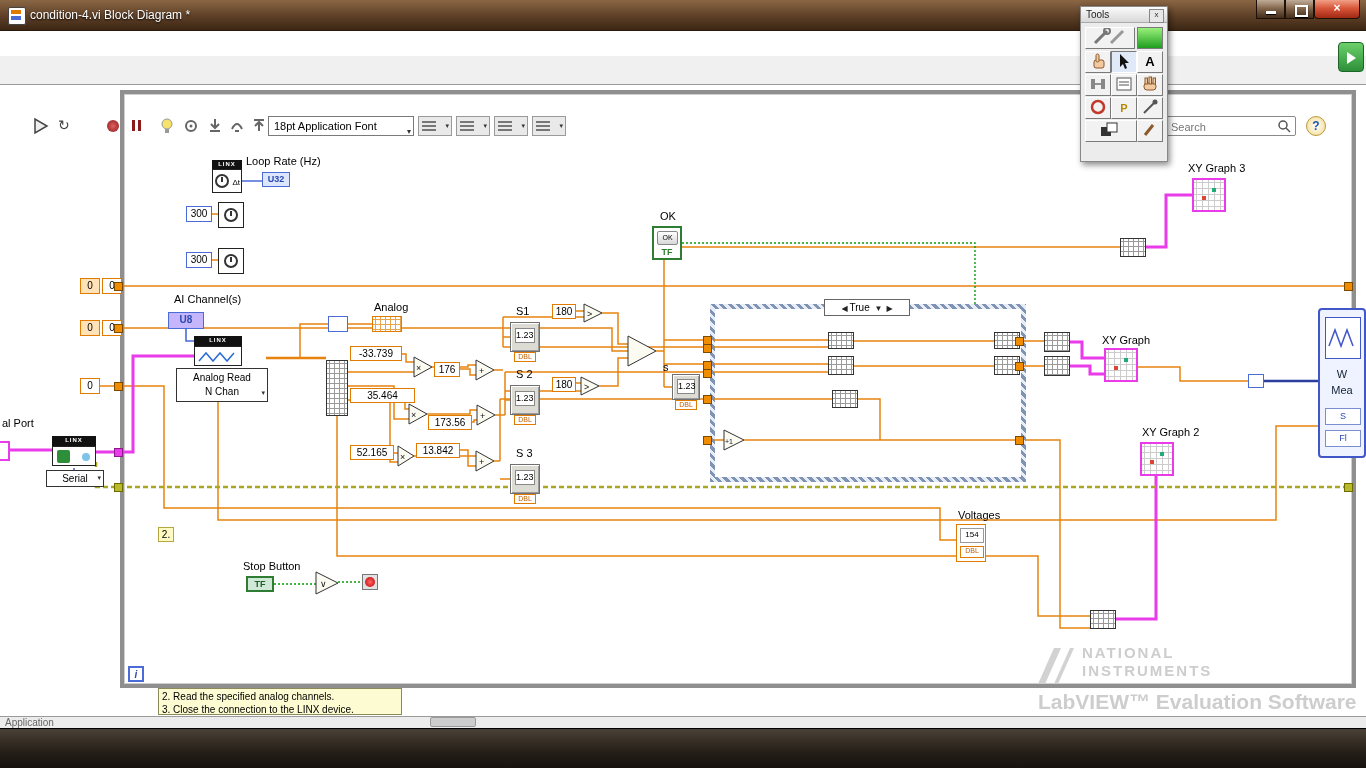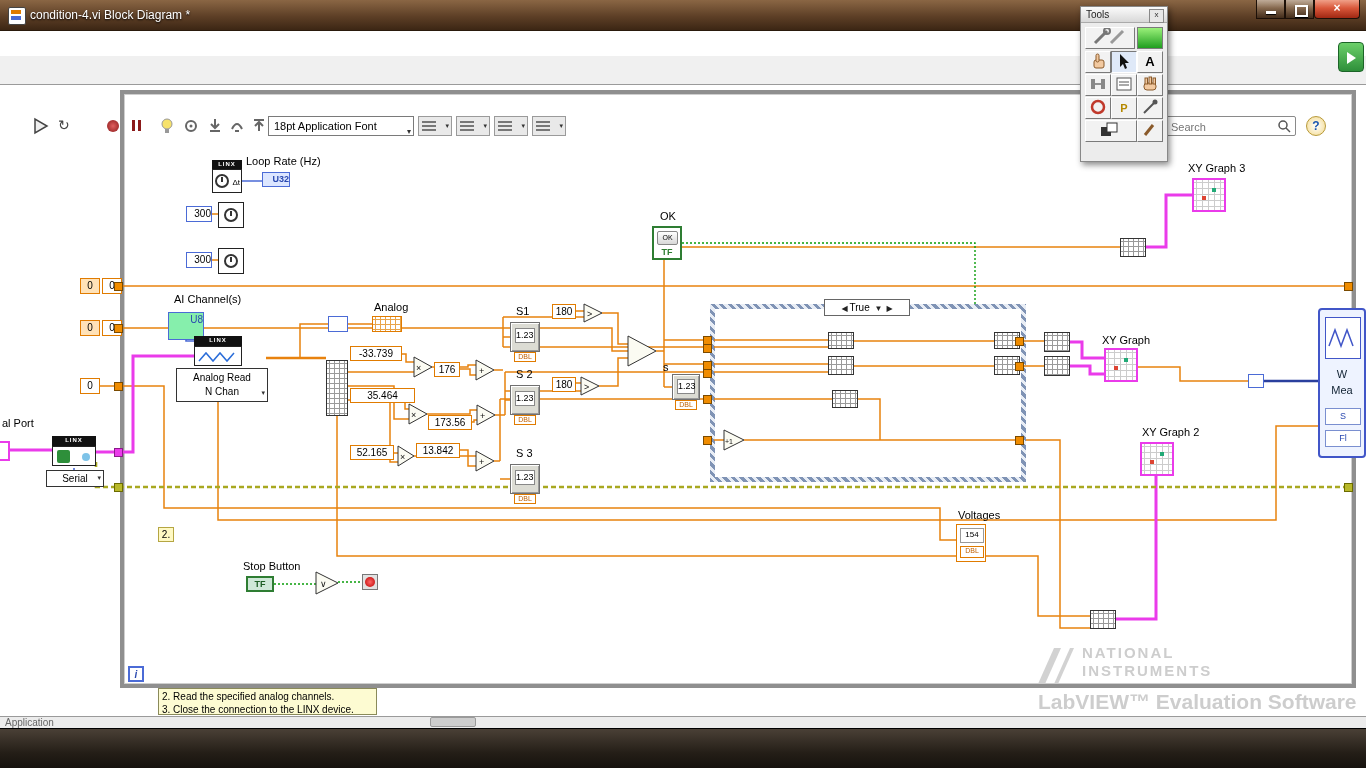--- a/index.html
+++ b/index.html
@@ -52,21 +52,21 @@
   .loop{position:absolute;left:120px;top:90px;width:1236px;height:598px;border:4px solid #8f8f8f;
     box-sizing:border-box;box-shadow:inset 0 0 0 1px #cfcfcf;z-index:2;}
   .case{position:absolute;left:710px;top:304px;width:316px;height:178px;box-sizing:border-box;
     border:5px solid #7f93b5;
     border-image:repeating-linear-gradient(45deg,#7f93b5 0 3px,#e8edf5 3px 6px) 5;z-index:2;}
   .selbox{position:absolute;left:824px;top:299px;width:86px;height:17px;background:#fff;
     border:1px solid #666;z-index:5;font-size:10px;text-align:center;line-height:15px;box-sizing:border-box;}
   .selbox .arr{font-size:8px;color:#222;padding:0 2px;}
   .cst{position:absolute;background:#fff;border:1px solid #e07b00;font-size:10px;text-align:center;
     color:#000;z-index:5;box-sizing:border-box;}
-  .cst.int{border-color:#4b6bd6;text-align:right;}
+  .cst.int{border-color:#4b6bd6;}
   .cst.fill{background:#ffe2b8;}
   .tun{position:absolute;width:9px;height:9px;background:#f08c00;border:1px solid #7a4a00;
     box-sizing:border-box;z-index:6;}
   .tun.pink{background:#ea3bea;border-color:#8a1a8a;}
   .tun.olive{background:#b9b92a;border-color:#6b6b00;}
   .ind{position:absolute;background:#dcdcd4;border:1px solid #707070;z-index:5;box-sizing:border-box;
     box-shadow:inset 1px 1px 0 #fff,inset -1px -1px 0 #9a9a9a;}
   .ind .val{position:absolute;left:4px;top:5px;right:4px;height:13px;background:#fff;border:1px solid #888;
     font-size:9px;text-align:right;line-height:13px;padding-right:1px;}
   .dtag{position:absolute;font-size:7px;color:#c06000;background:#fff;border:1px solid #e07b00;
@@ -83,21 +83,21 @@
   .drop{position:absolute;background:#fff;border:1px solid #333;z-index:5;box-sizing:border-box;
     font-size:10px;text-align:center;color:#000;}
   .drop .dd{position:absolute;right:2px;bottom:1px;font-size:7px;color:#333;}
   .bnd{position:absolute;background:
       linear-gradient(#9a9a9a 1px,transparent 1px) 2px 2px/5px 5px,
       linear-gradient(90deg,#9a9a9a 1px,transparent 1px) 2px 2px/5px 5px,#fff;
     border:1px solid #333;z-index:5;box-sizing:border-box;}
   .clockface{position:absolute;width:14px;height:14px;border:2px solid #333;border-radius:50%;
     box-sizing:border-box;}
   .clockface i{position:absolute;left:4px;top:1px;width:2px;height:5px;background:#333;}
-  .comment{position:absolute;left:158px;top:688px;width:219px;height:27px;background:#fdfbd2;
+  .comment{position:absolute;left:158px;top:688px;width:244px;height:27px;background:#fdfbd2;
     border:1px solid #8a8a5a;font-size:10px;line-height:13px;padding:1px 3px;z-index:7;box-sizing:border-box;}
   .wm{position:absolute;z-index:1;color:#cdcdcd;font-weight:bold;white-space:nowrap;}
   .hscroll{position:absolute;left:0;top:716px;width:1366px;height:12px;background:#ececec;
     border-top:1px solid #9a9a9a;box-sizing:border-box;}
   .hthumb{position:absolute;left:430px;top:717px;width:46px;height:10px;background:#cdcdcd;
     border:1px solid #9a9a9a;border-radius:2px;box-sizing:border-box;z-index:8;}
   .express{position:absolute;left:1318px;top:308px;width:48px;height:150px;background:#eef3ff;
     border:2px solid #4156c8;border-radius:4px;z-index:6;box-sizing:border-box;}
   .express .eicon{position:absolute;left:5px;top:7px;width:34px;height:40px;background:#fff;border:1px solid #4156c8;}
   .express .etx{position:absolute;width:100%;text-align:center;font-size:11px;color:#123;}
@@ -263,21 +263,21 @@
       </span>
   </div>
 
   <div class="cst fill" style="left:80px;top:278px;width:20px;height:16px;line-height:14px">0</div>
   <div class="cst" style="left:102px;top:278px;width:20px;height:16px;line-height:14px">0</div>
   <div class="cst fill" style="left:80px;top:320px;width:20px;height:16px;line-height:14px">0</div>
   <div class="cst" style="left:102px;top:320px;width:20px;height:16px;line-height:14px">0</div>
   <div class="cst" style="left:80px;top:378px;width:20px;height:16px;line-height:14px">0</div>
 
   <span class="lbl" style="left:174px;top:293px">AI Channel(s)</span>
-  <div class="cst int" style="left:168px;top:312px;width:36px;height:28px;line-height:14px;font-weight:normal;color:#2a49b0;background:#86efac">U8</div>
+  <div class="cst int" style="left:168px;top:312px;width:36px;height:17px;line-height:14px;font-weight:bold;color:#2a49b0;background:#c4b5fd">U8</div>
   <div class="linxbar" style="left:194px;top:336px;width:48px;height:10px">LINX</div>
   <div class="linxbody" style="left:194px;top:346px;width:48px;height:20px">
     <svg width="44" height="16" style="position:absolute;left:2px;top:2px">
       <polyline points="2,12 9,4 16,12 23,4 30,12 37,4" stroke="#2a6dd9" stroke-width="1.5" fill="none"></polyline>
     </svg>
   </div>
   <div class="drop" style="left:176px;top:368px;width:92px;height:34px;line-height:14px;padding-top:2px">
     <div>Analog Read</div>
     <div>N Chan</div>
     <span class="dd">▾</span>

